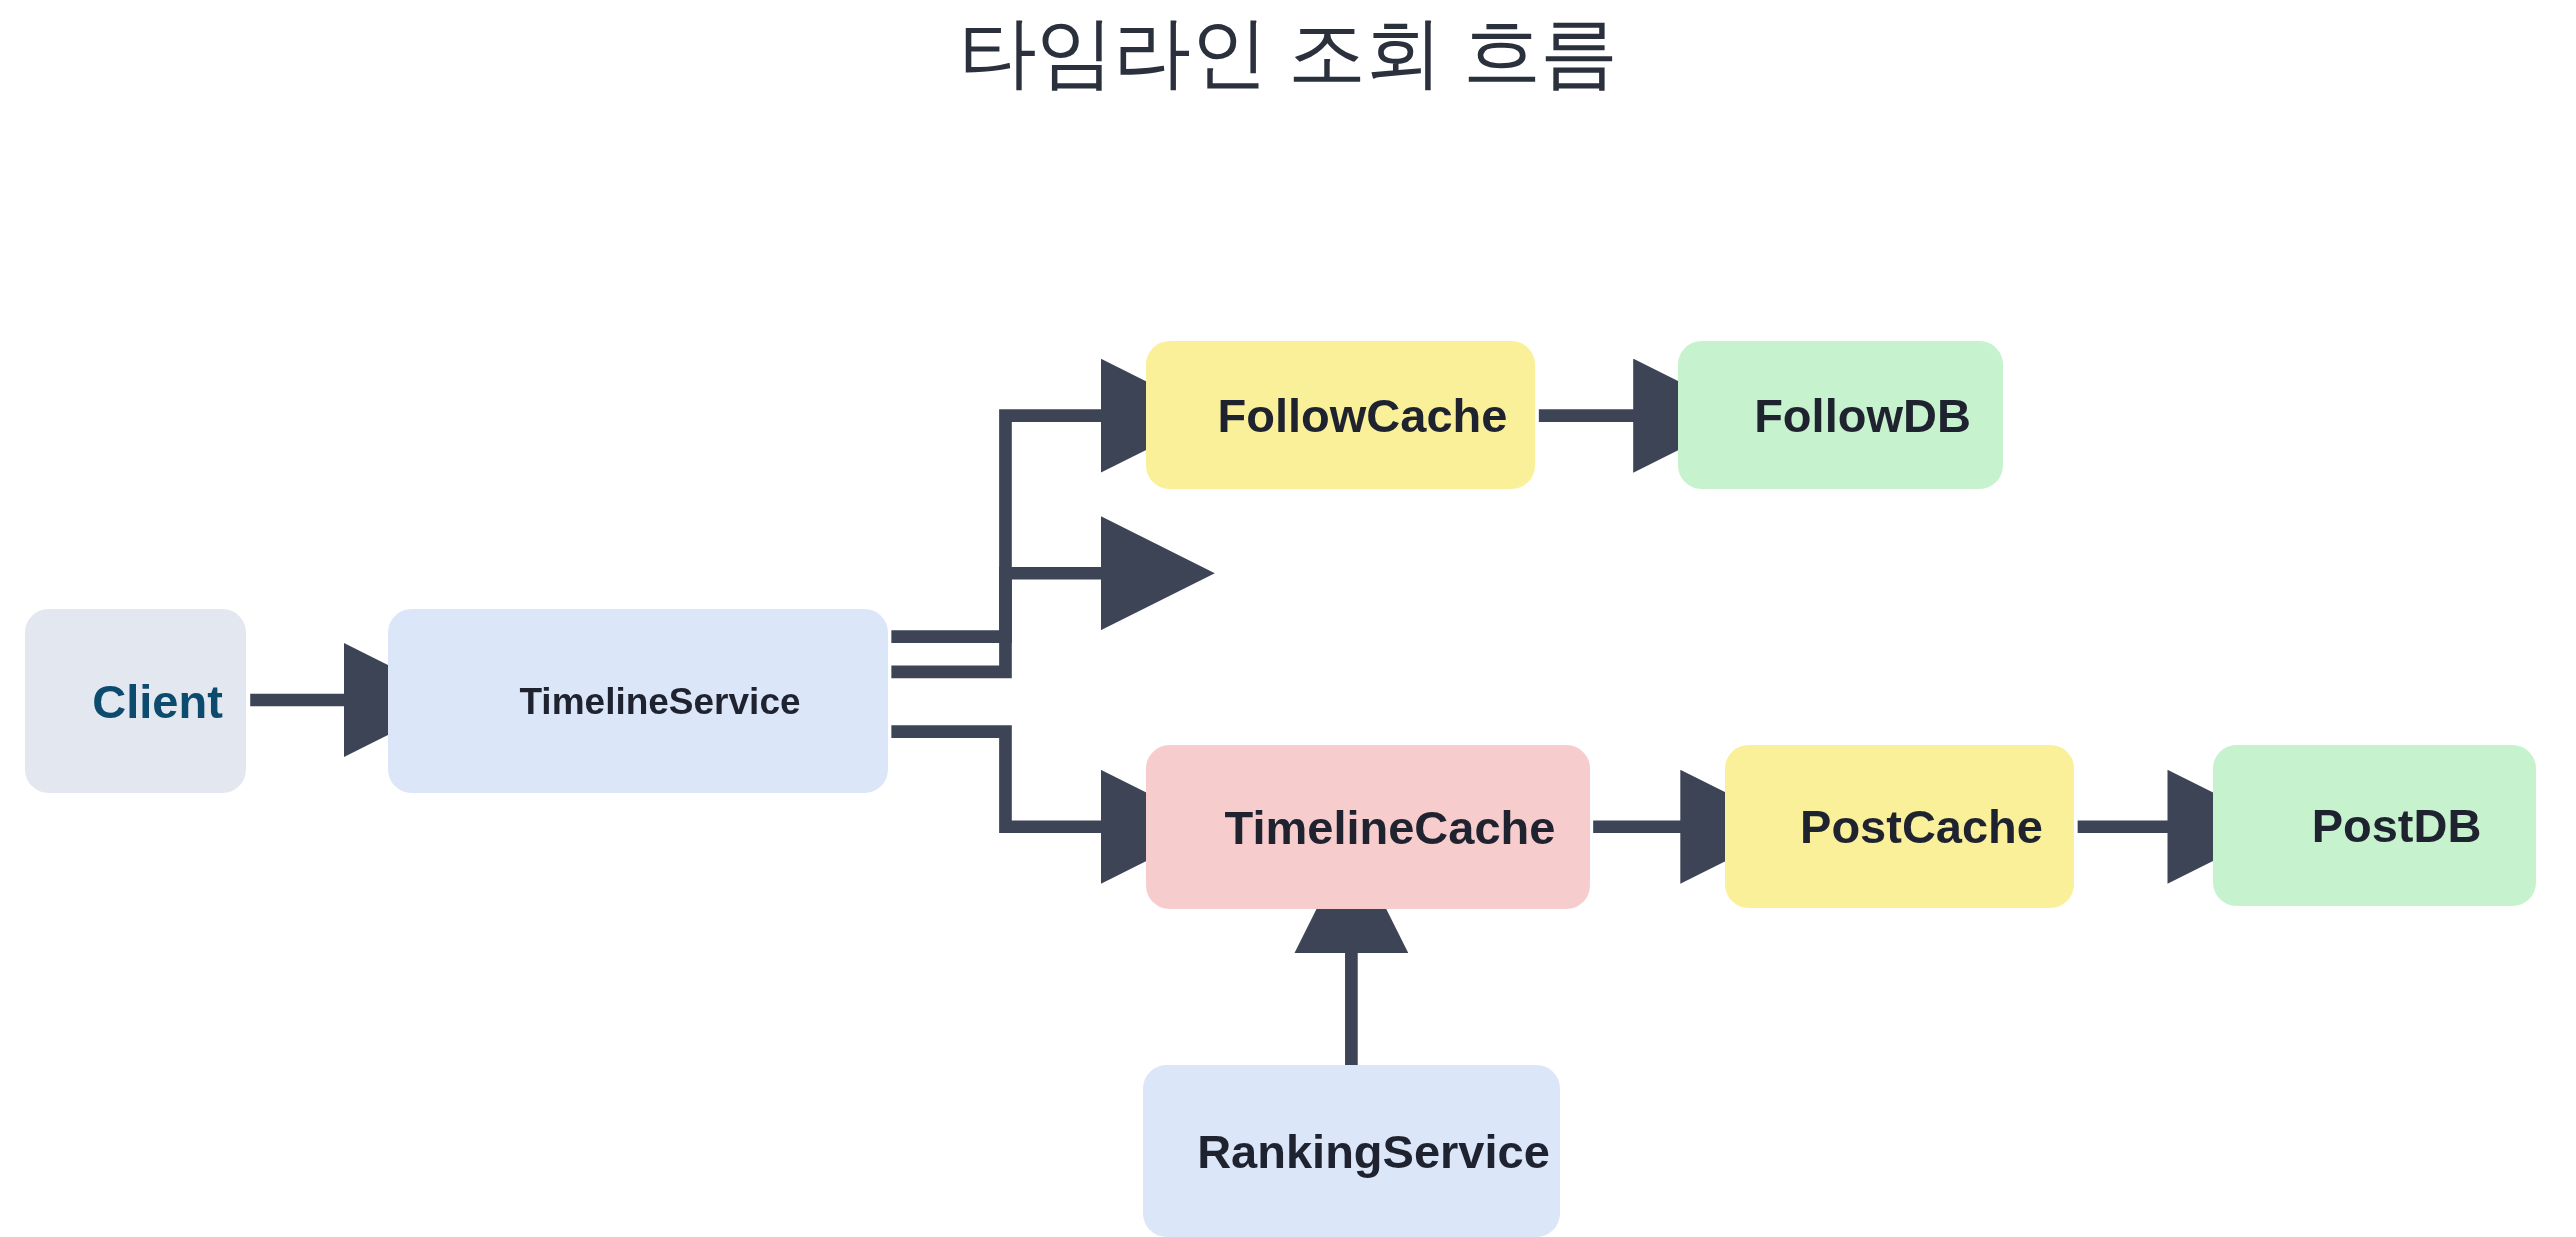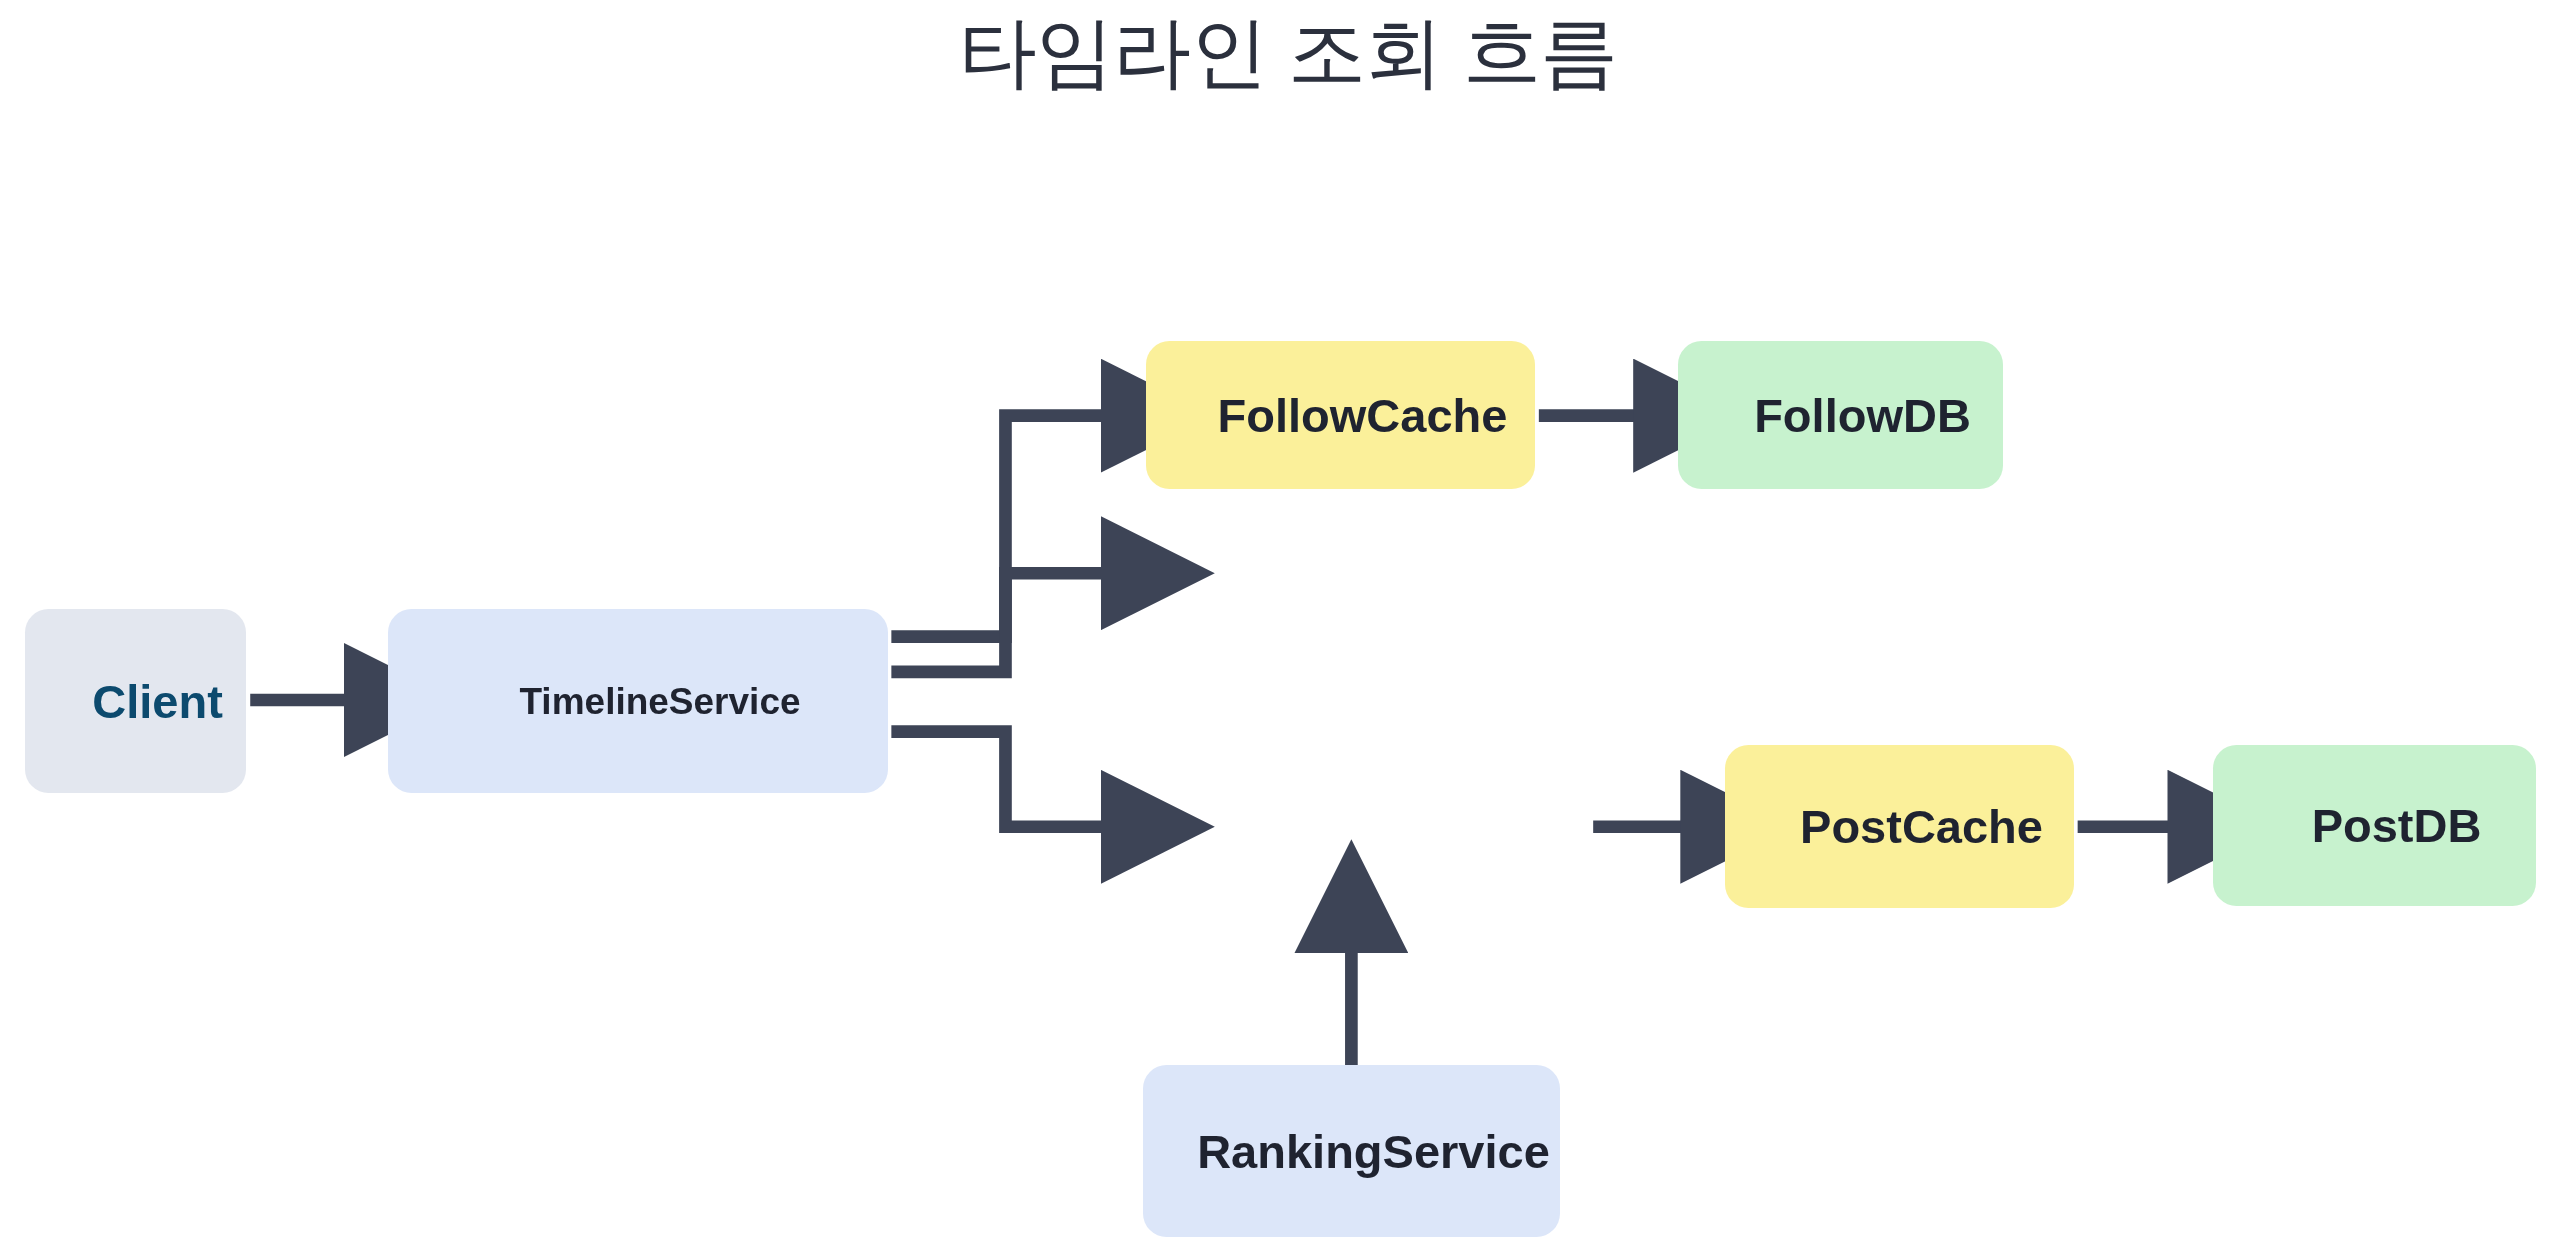--- a/index.html
+++ b/index.html
@@ -122,20 +122,23 @@
 
   <div class="node" style="left: 1146px; top: 341px; width: 389px; height: 148px; background: rgb(251, 240, 154); font-size: 47px; color: rgb(31, 35, 48);">
     <span class="node-label">FollowCache</span>
   </div>
 
   <div class="node" style="left: 1678px; top: 341px; width: 325px; height: 148px; background: rgb(199, 242, 206); font-size: 47px; color: rgb(31, 35, 48);">
     <span class="node-label">FollowDB</span>
   </div>
 
 
+  <div class="node" style="left: 1146px; top: 745px; width: 444px; height: 164px; background: rgb(247, 204, 205); font-size: 47px; color: rgb(31, 35, 48);">
+    <span class="node-label">TimelineCache</span>
+  </div>
 
   <div class="node" style="left: 1725px; top: 745px; width: 349px; height: 163px; background: rgb(251, 240, 154); font-size: 47px; color: rgb(31, 35, 48);">
     <span class="node-label">PostCache</span>
   </div>
 
   <div class="node" style="left: 2213px; top: 745px; width: 323px; height: 161px; background: rgb(199, 242, 206); font-size: 47px; color: rgb(31, 35, 48);">
     <span class="node-label">PostDB</span>
   </div>
 
   <div class="node" style="left: 1143px; top: 1065px; width: 417px; height: 172px; background: rgb(220, 230, 249); font-size: 47px; color: rgb(31, 35, 48); text-align: center;">

